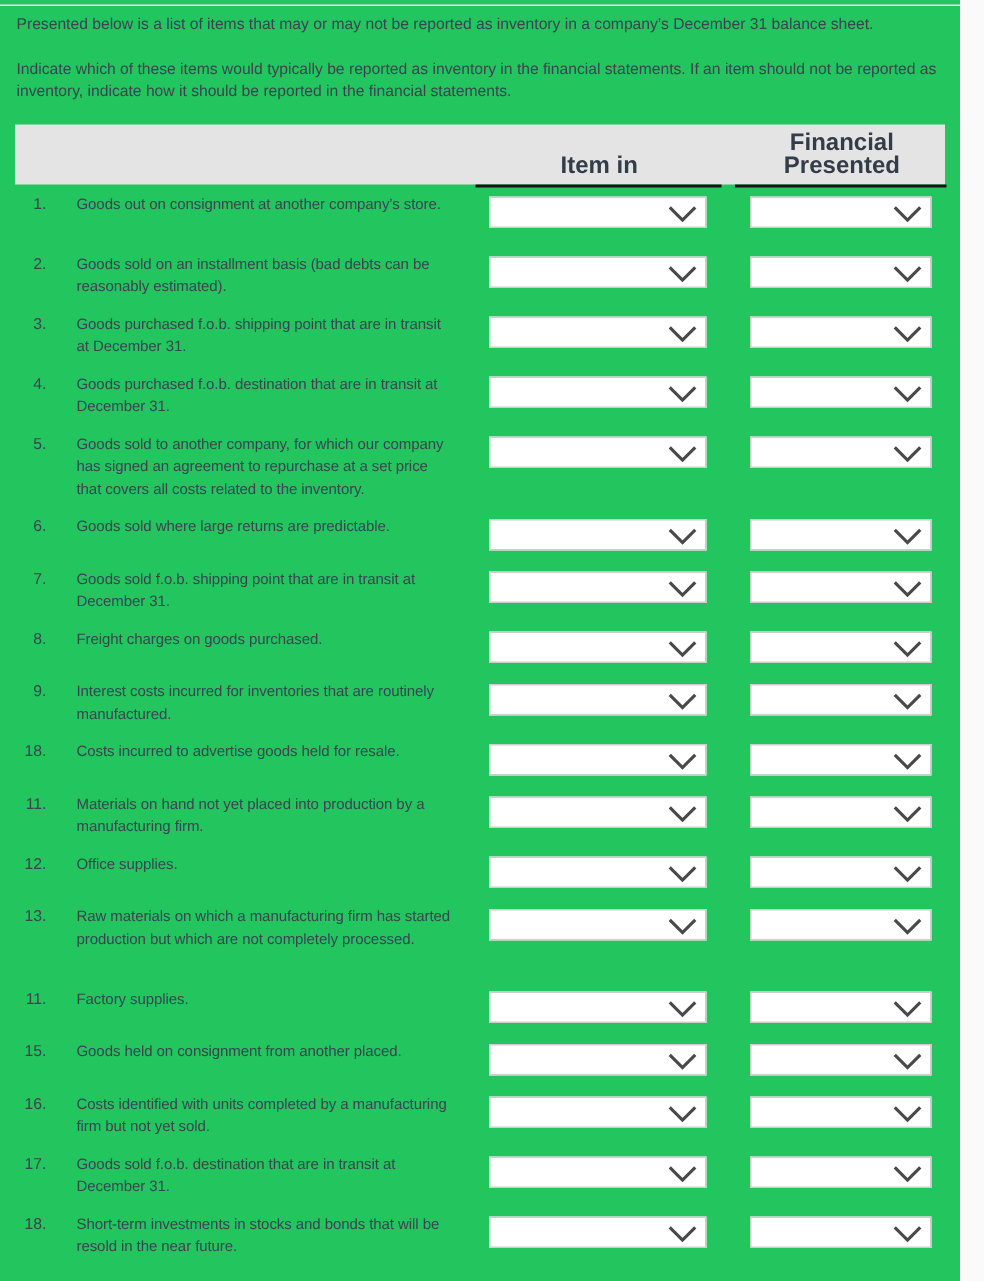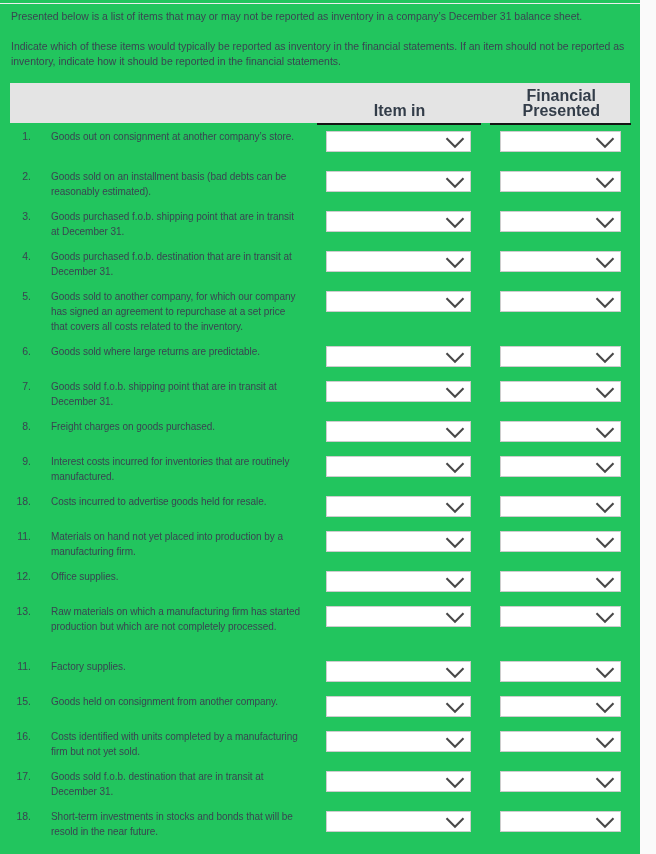--- a/index.html
+++ b/index.html
@@ -273,21 +273,21 @@
     </div>
     <div class="dd dd2">
       <svg width="20" height="13" viewBox="0 0 20 13">
               <path d="M1.5 2.2 L10 10.7 L18.5 2.2" fill="none" stroke="currentColor" stroke-width="2.1" stroke-linecap="butt" stroke-linejoin="miter"></path>
             </svg>
     </div>
   </div>
 
   <div class="row" style="height: 35px; top: 565px;">
     <div class="rnum">15.</div>
-    <div class="rdesc">Goods held on consignment from another company.</div>
+    <div class="rdesc">Goods held on consignment from another placed.</div>
     <div class="dd dd1">
       <svg width="20" height="13" viewBox="0 0 20 13">
               <path d="M1.5 2.2 L10 10.7 L18.5 2.2" fill="none" stroke="currentColor" stroke-width="2.1" stroke-linecap="butt" stroke-linejoin="miter"></path>
             </svg>
     </div>
     <div class="dd dd2">
       <svg width="20" height="13" viewBox="0 0 20 13">
               <path d="M1.5 2.2 L10 10.7 L18.5 2.2" fill="none" stroke="currentColor" stroke-width="2.1" stroke-linecap="butt" stroke-linejoin="miter"></path>
             </svg>
     </div>

